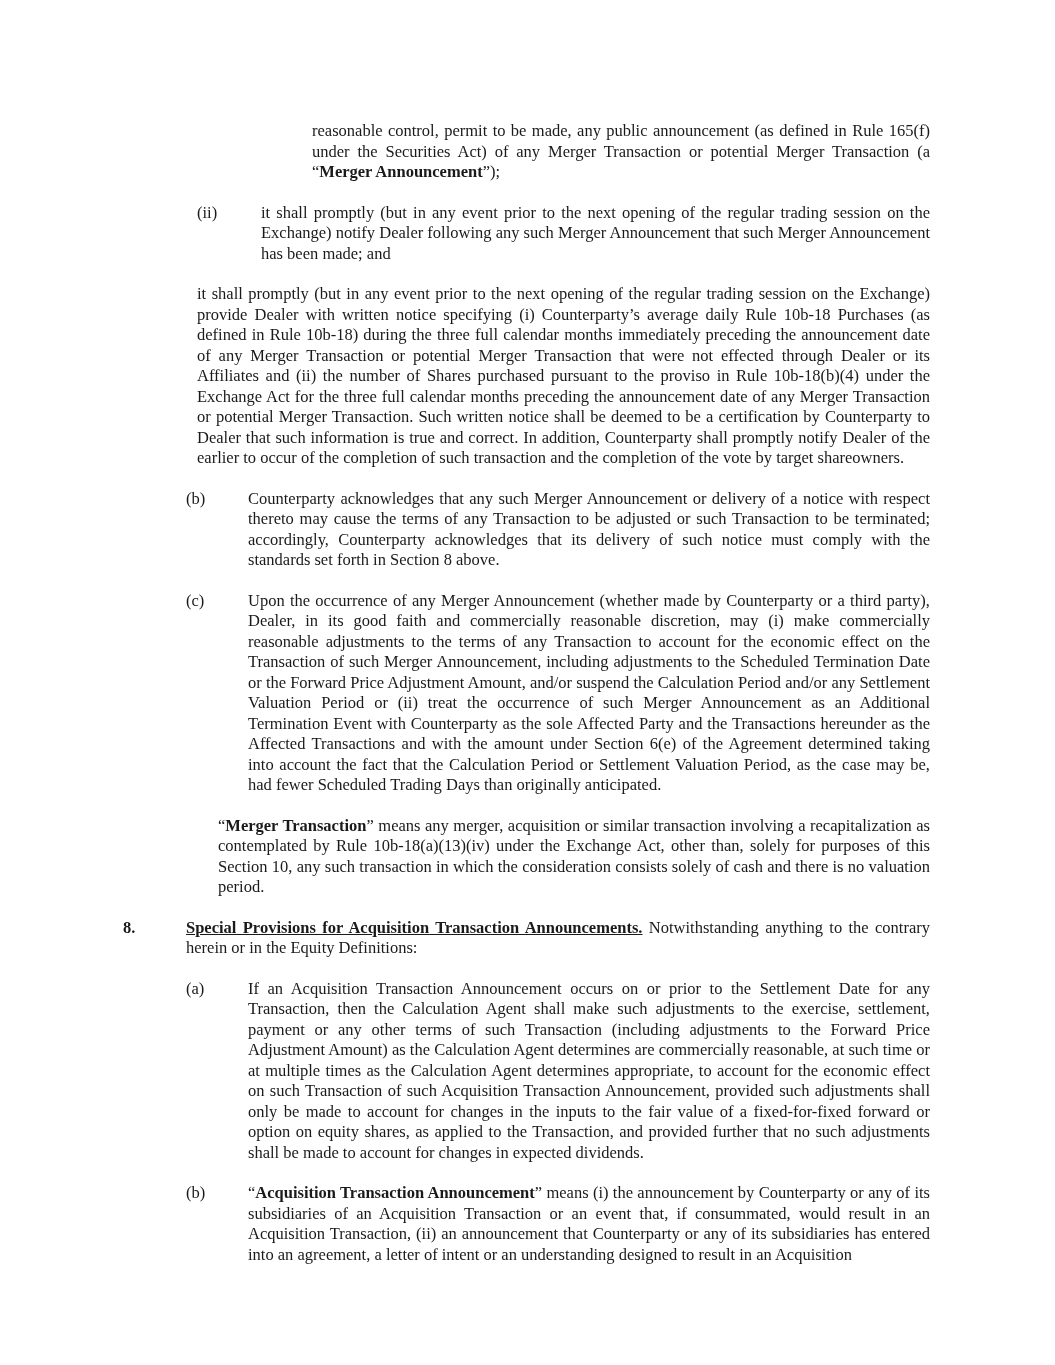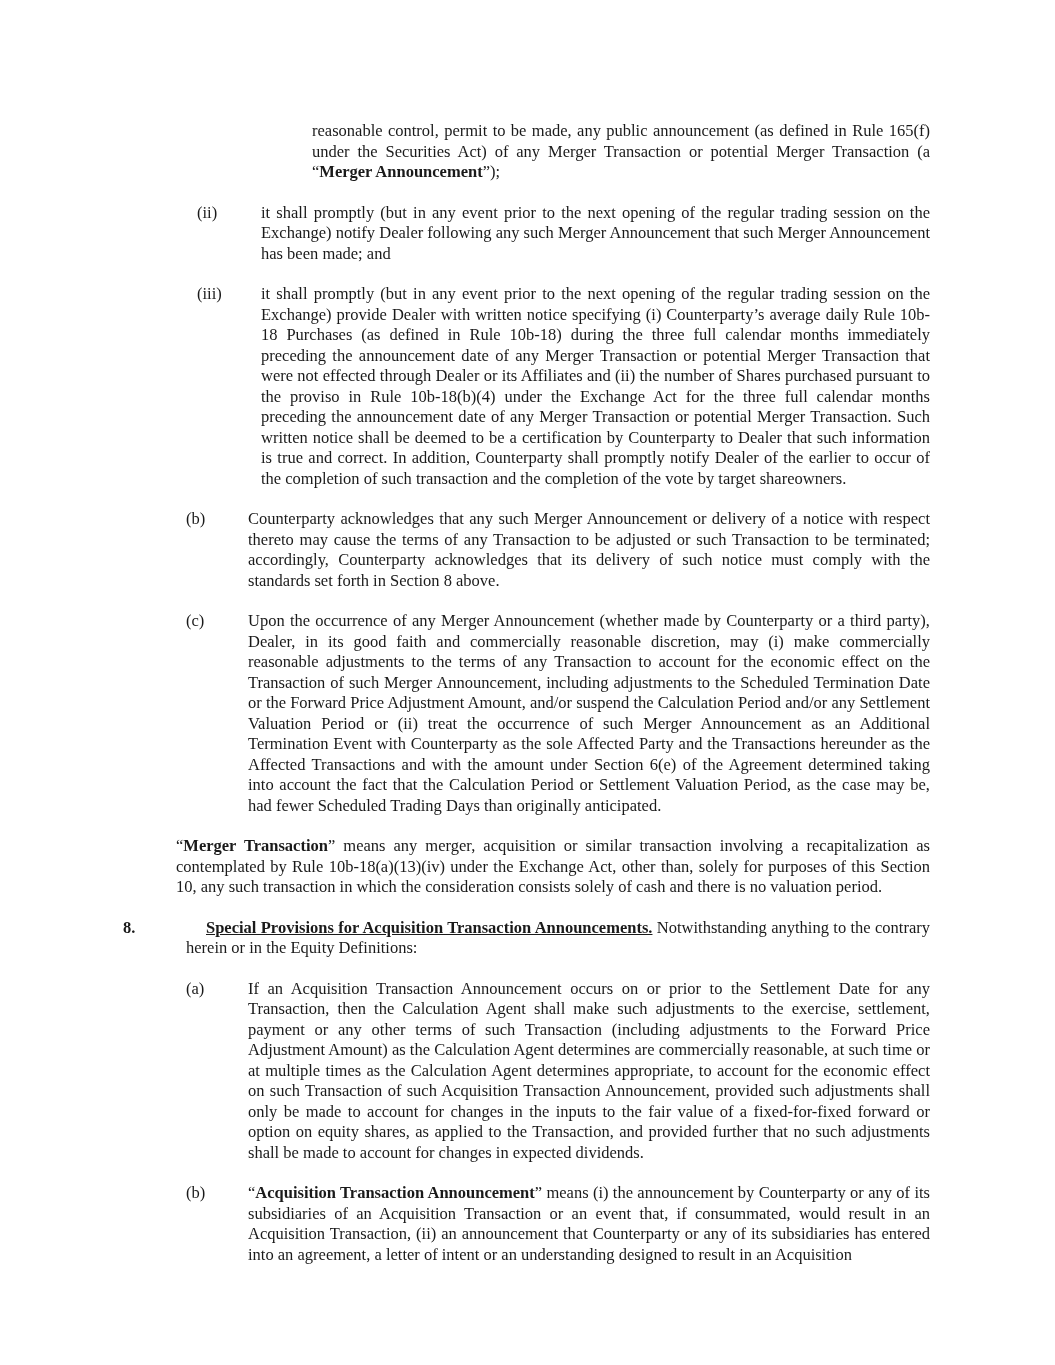--- a/index.html
+++ b/index.html
@@ -22,49 +22,48 @@
     display: flex;
     margin: 0 0 20px 0;
   }
   .block:last-child { margin-bottom: 0; }
 
   
   .lvl-section { margin-left: 0; }
   .lvl-section .blabel { flex: 0 0 63px; font-weight: bold; }
   .lvl-1 { margin-left: 63px; }
   .lvl-1 .blabel { flex: 0 0 62px; }
-  .lvl-def { margin-left: 53px; }
+  .lvl-def { margin-left: 95px; }
   .lvl-2 { margin-left: 74px; }
   .lvl-2 .blabel { flex: 0 0 64px; }
   .lvl-2-cont { margin-left: 189px; }
 
   .blabel { flex: 0 0 auto; }
   .btext {
     flex: 1 1 auto;
     text-align: justify;
   }
   .b { font-weight: bold; }
-  .u { text-decoration: underline; margin-left: 20px; }
+  .u { text-decoration: underline; }
 </style>
 </head>
 <body>
 
 <div class="page">
 
   <div class="block lvl-2-cont">
     <div class="btext"><span>reasonable control, permit to be made, any public announcement (as defined in Rule 165(f) under the Securities Act) of any Merger Transaction or potential Merger Transaction (a “</span><span class="b">Merger Announcement</span><span>”);</span></div>
   </div>
 
   <div class="block lvl-2">
     <div class="blabel">(ii)</div>
     <div class="btext"><span>it shall promptly (but in any event prior to the next opening of the regular trading session on the Exchange) notify Dealer following any such Merger Announcement that such Merger Announcement has been made; and</span></div>
   </div>
 
   <div class="block lvl-2">
-    <div class="blabel">(iii)</div>
     <div class="btext"><span>it shall promptly (but in any event prior to the next opening of the regular trading session on the Exchange) provide Dealer with written notice specifying (i) Counterparty’s average daily Rule 10b-18 Purchases (as defined in Rule 10b-18) during the three full calendar months immediately preceding the announcement date of any Merger Transaction or potential Merger Transaction that were not effected through Dealer or its Affiliates and (ii) the number of Shares purchased pursuant to the proviso in Rule 10b-18(b)(4) under the Exchange Act for the three full calendar months preceding the announcement date of any Merger Transaction or potential Merger Transaction.  Such written notice shall be deemed to be a certification by Counterparty to Dealer that such information is true and correct.  In addition, Counterparty shall promptly notify Dealer of the earlier to occur of the completion of such transaction and the completion of the vote by target shareowners.</span></div>
   </div>
 
   <div class="block lvl-1">
     <div class="blabel">(b)</div>
     <div class="btext"><span>Counterparty acknowledges that any such Merger Announcement or delivery of a notice with respect thereto may cause the terms of any Transaction to be adjusted or such Transaction to be terminated; accordingly, Counterparty acknowledges that its delivery of such notice must comply with the standards set forth in Section 8 above.</span></div>
   </div>
 
   <div class="block lvl-1">
     <div class="blabel">(c)</div>

